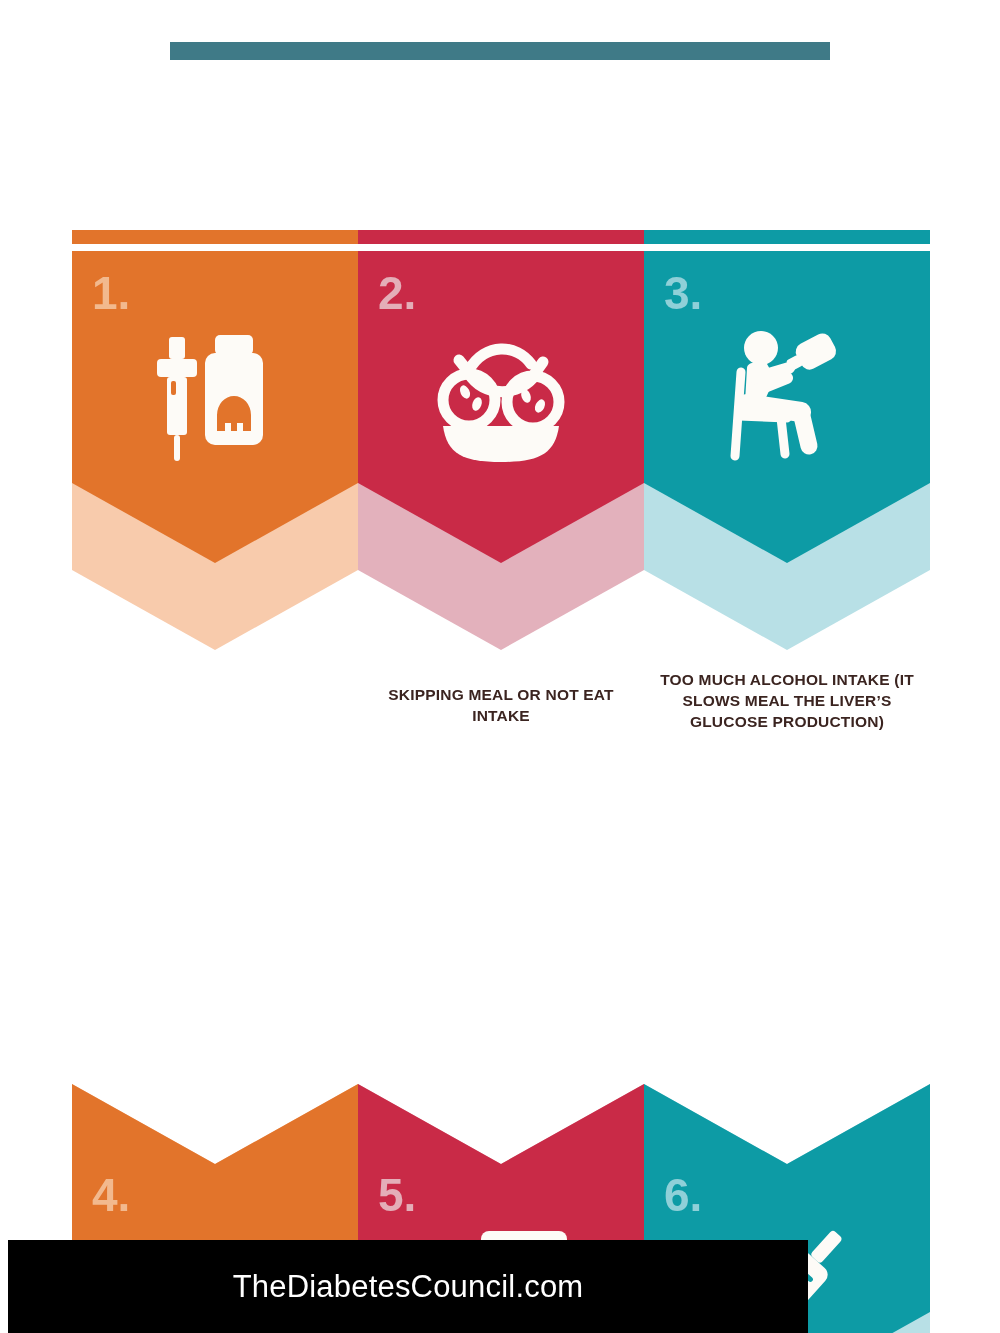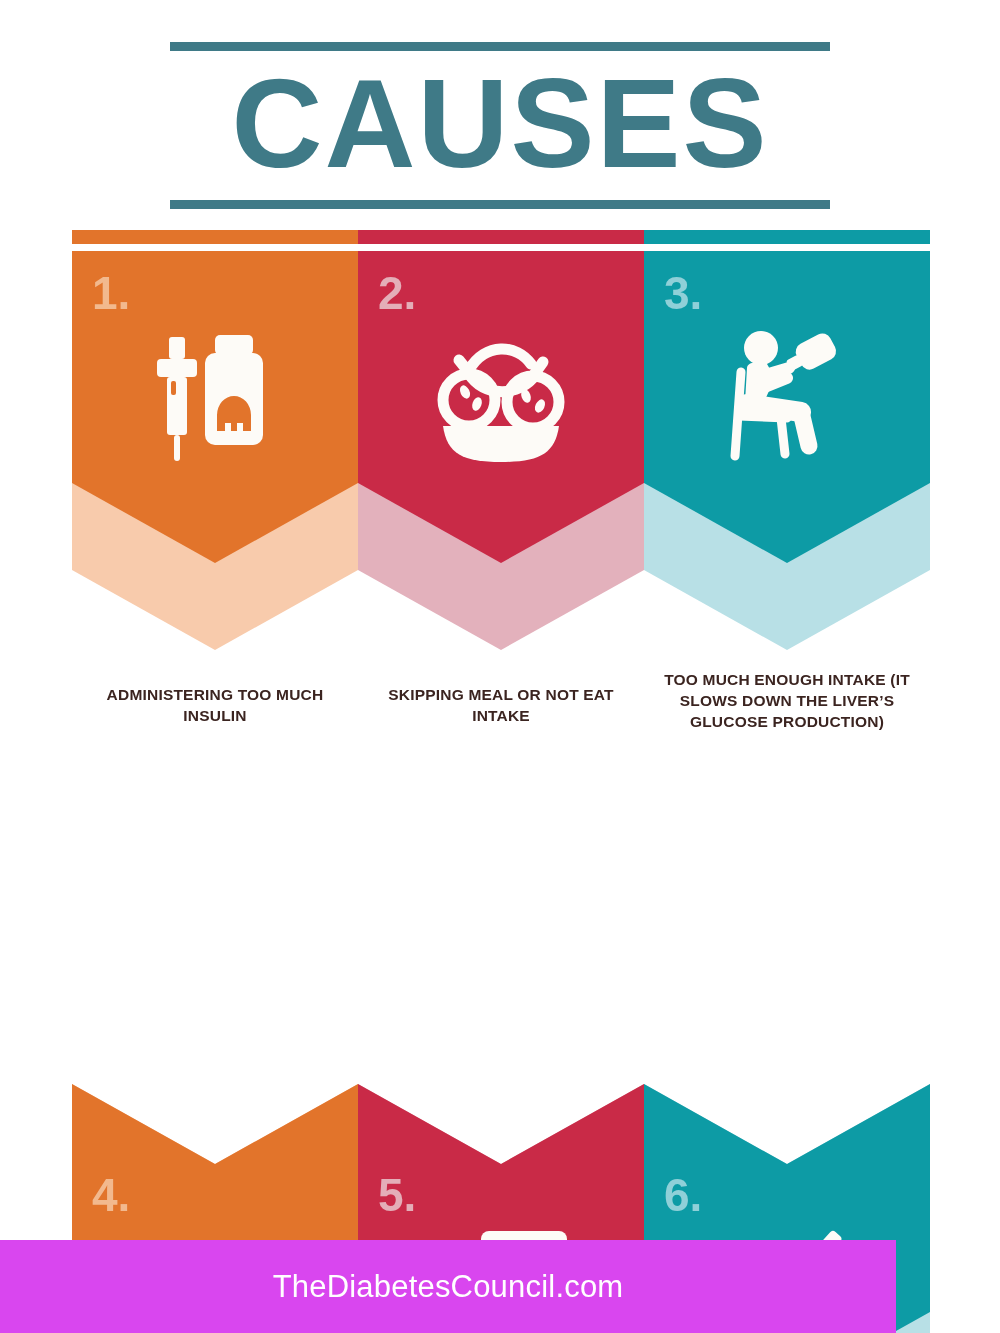--- a/index.html
+++ b/index.html
@@ -80,42 +80,41 @@
     font-weight: bold;
     line-height: 1.35;
     color: #3B2420;
     letter-spacing: 0.2px;
     padding: 0 14px;
   }
 
   
   .footer {
     position: absolute;
-    left: 0;
+    left: 8px;
     top: 1240px;
-    width: 896px;
+    width: 800px;
     height: 93px;
-    background: #d946ef;
+    background: #000000;
     display: flex;
     align-items: center;
     justify-content: center;
   }
   .footer-text {
     color: #ffffff;
     font-size: 31px;
     font-family: "Liberation Sans", sans-serif;
     letter-spacing: 0.2px;
   }
 </style>
 </head>
 <body>
 
 <div class="title-block">
   <div class="title-rule"></div>
-  <div class="title-text">CAUSES</div>
   <div class="title-rule"></div>
 </div>
 
 <div class="grid">
 
   <div class="row row-1">
 
     <div class="card">
       <svg width="286" height="950" viewBox="0 0 286 950">
 
@@ -136,21 +135,20 @@
           <rect x="22" y="42" width="20" height="58" rx="3" fill="#FDFBF7"></rect>
           <rect x="26" y="46" width="5" height="14" rx="2" fill="#E2742B"></rect>
           <rect x="29" y="100" width="6" height="26" rx="3" fill="#FDFBF7"></rect>
 
           <rect x="70" y="0" width="38" height="20" rx="5" fill="#FDFBF7"></rect>
           <rect x="60" y="18" width="58" height="92" rx="10" fill="#FDFBF7"></rect>
           <path d="M72 80 a17 19 0 0 1 34 0 l0 16 l-8 0 l0 -8 l-6 0 l0 8 l-6 0 l0 -8 l-6 0 l0 8 l-8 0 Z" fill="#E2742B"></path>
         </svg>
       </div>
 
-      <div class="caption" style="top:455px;">ADMINISTERING TOO MUCH INSULIN</div>
     </div>
 
     <div class="card">
       <svg width="286" height="950" viewBox="0 0 286 950">
         <rect x="0" y="0" width="286" height="14" fill="#C92A47"></rect>
         <path d="M0 21 L286 21 L286 340 L143 420 L0 340 Z" fill="#E3B1BC"></path>
         <path d="M0 21 L286 21 L286 253 L143 333 L0 253 Z" fill="#C92A47"></path>
       </svg>
 
       <div class="num" style="left:20px; top:40px; color:#E4AEB8;">2.</div>
@@ -213,21 +211,21 @@
           <path d="M84 84 L92 118" stroke="#FDFBF7" stroke-width="17" stroke-linecap="round" fill="none"></path>
 
           <g fill="none" stroke="#FDFBF7" stroke-width="9" stroke-linecap="round">
             <path d="M24 44 L18 128"></path>
             <path d="M22 88 L70 90"></path>
             <path d="M64 90 L68 126"></path>
           </g>
         </svg>
       </div>
 
-      <div class="caption" style="top:440px;">TOO MUCH ENOUGH INTAKE (IT SLOWS DOWN THE LIVER’S GLUCOSE PRODUCTION)</div>
+      <div class="caption" style="top:440px;">TOO MUCH ALCOHOL INTAKE (IT SLOWS MEAL THE LIVER’S GLUCOSE PRODUCTION)</div>
     </div>
   </div>
 
   <div class="row row-2" style="margin-top:-530px;">
 
     <div class="card">
       <svg width="286" height="720" viewBox="0 0 286 720">
 
         <path d="M0 430 L143 510 L286 430 L286 745 L143 825 L0 745 Z" fill="#F8CBAC"></path>
 

